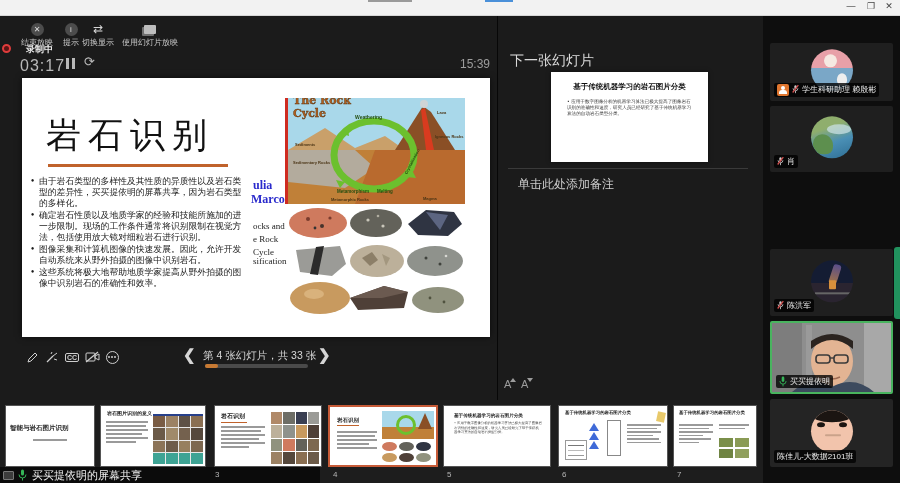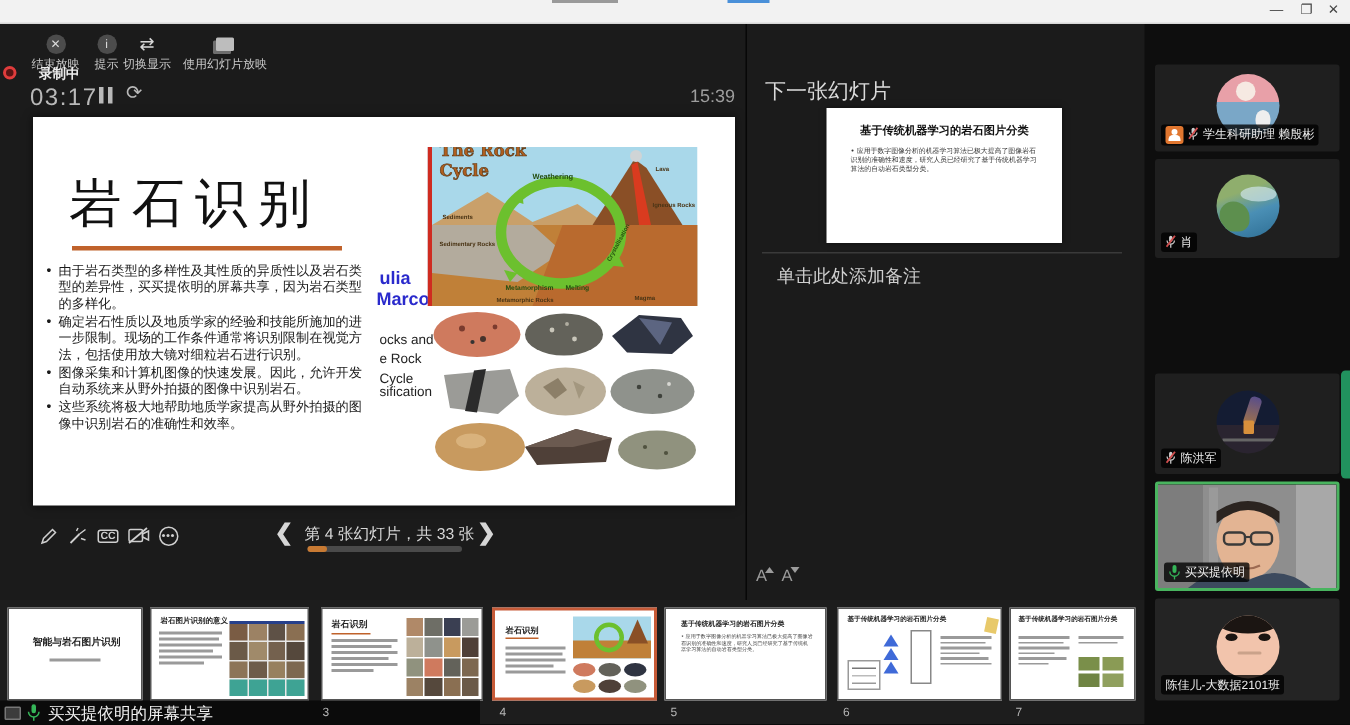--- a/index.html
+++ b/index.html
@@ -36,21 +36,21 @@
   .clock{font-size:12px;color:#9d9d9d;}
 
   
   .slide{position:absolute;left:22px;top:78px;width:468px;height:259px;background:#fff;box-shadow:0 0 6px rgba(0,0,0,.6);}
   .slide-title{position:absolute;left:24px;top:34px;font-family:"DejaVu Serif",serif;font-size:35px;color:#111;letter-spacing:7px;}
   .slide-underline{position:absolute;left:26px;top:86px;width:180px;height:3px;background:#c0622b;}
   .bullets{position:absolute;left:8px;top:98px;width:216px;font-family:"DejaVu Serif",serif;
            font-size:8.8px;line-height:11px;color:#1a1a1a;}
   .bullets .b{display:flex;margin-bottom:1px;}
   .bullets .dot{width:9px;flex:none;}
-  .frag{position:absolute;font-family:Liberation Sans, sans-serif;white-space:nowrap;}
+  .frag{position:absolute;font-family:Liberation Serif, serif;white-space:nowrap;}
   .fragblue{color:#2a2acc;font-size:12px;font-weight:bold;}
   .fragblk{color:#222;font-size:9px;}
 
   
   .anno{position:absolute;left:24px;top:349px;display:flex;gap:4px;}
   .anno .ai{width:16px;height:16px;display:flex;align-items:center;justify-content:center;color:#cfcfcf;}
   .ccbox{border:1px solid #cfcfcf;border-radius:2px;font-size:7px;padding:0 1px;color:#cfcfcf;font-weight:bold;}
   .morec{width:13px;height:13px;border:1px solid #cfcfcf;border-radius:50%;display:flex;align-items:center;justify-content:center;gap:1px;}
   .morec i{width:2px;height:2px;border-radius:50%;background:#cfcfcf;}
 
@@ -290,21 +290,21 @@
     <div class="pv-body">• 应用于数字图像分析的机器学习算法已极大提高了图像岩石识别的准确性和速度，研究人员已经研究了基于传统机器学习算法的自动岩石类型分类。</div>
   </div>
   <div class="hline"></div>
   <div class="notesph">单击此处添加备注</div>
   <span class="fontbtn" style="left:504px;"><span>A</span><span class="tri tri-up"></span></span>
   <span class="fontbtn" style="left:521px;"><span>A</span><span class="tri tri-dn"></span></span>
 
   <div class="strip">
 
     <div class="thumb" style="left:5px;width:90px;">
-      <div class="tt" style="font-size:6.5px;margin:18px 2px 4px 4px;text-align:center;">智能与岩石图片识别</div>
+      <div class="tt" style="font-size:6.5px;margin:18px 2px 4px 4px;">智能与岩石图片识别</div>
       <div class="bar" style="width:34px;margin:6px auto;height:2px;"></div>
     </div>
 
     <div class="thumb" style="left:100px;width:106px;">
       <div class="tt" style="font-size:5px;margin:4px 0 2px 6px;">岩石图片识别的意义</div>
       <div style="position:absolute;left:5px;top:13px;width:42px;">
         <div class="bar" style="width:42px;"></div>
           <div class="bar" style="width:40px;"></div>
           <div class="bar" style="width:42px;"></div>
           <div class="bar" style="width:36px;"></div>

